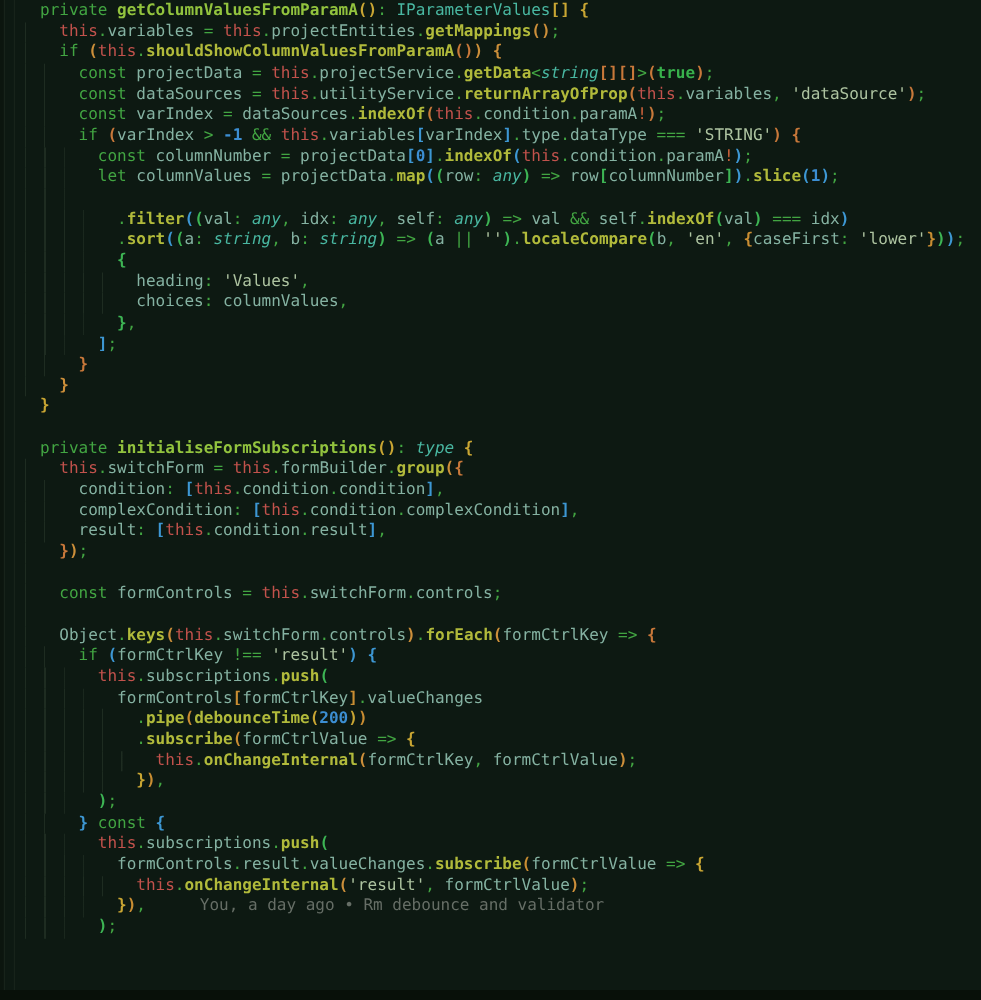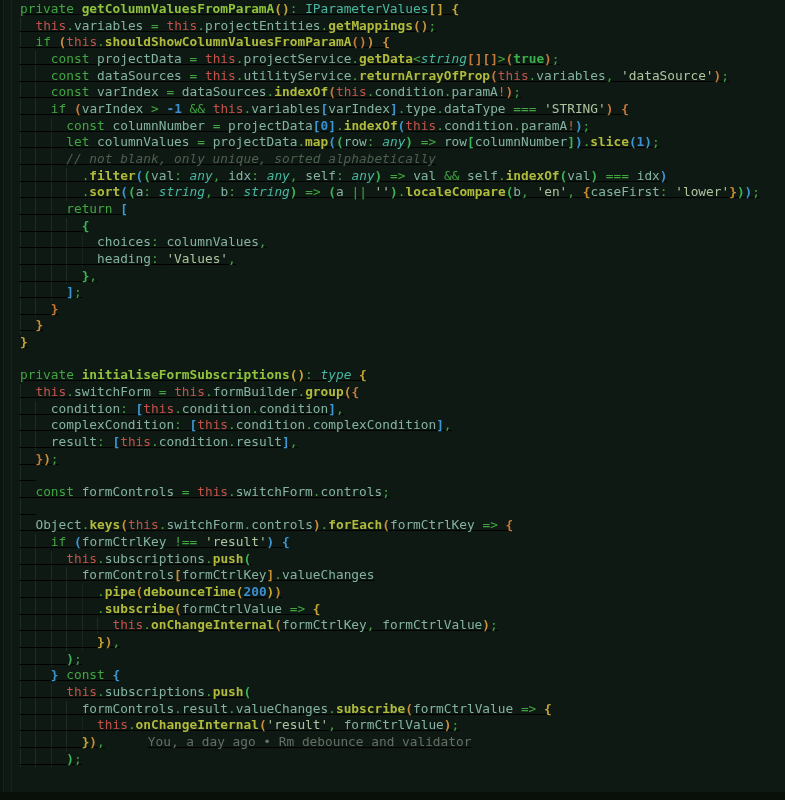--- a/index.html
+++ b/index.html
@@ -9,24 +9,23 @@
     overflow:hidden;
     background:#0d1912;
     font-family:"DejaVu Sans Mono","Liberation Mono",monospace;
     font-size:12.8px;
     line-height:16.667px;
   }
   #code-area{position:absolute;left:0;top:1px;width:785px;}
   .line{
     height:16.667px;
     white-space:pre;
-    padding-left:20px;
+    padding-left:32px;
     background-repeat:no-repeat;
     background-position:20px 0;
-    text-decoration:underline;
   }
   .blame{margin-left:43px;font-style:normal;}
   .vline{position:absolute;top:0;bottom:0;width:1px;}
   #gutter-edge{position:absolute;left:0;top:0;bottom:0;width:3px;}
   #bottom-sash{position:absolute;left:0;bottom:0;width:785px;height:8px;}
 </style>
 <style id="dyn">.tk-g{color:#42a542;}.tk-th{color:#c2524c;}.tk-id{color:#85b2a2;}.tk-ty{color:#49b7a1;}.tk-tyi{color:#49b7a1;font-style:italic;}.tk-fn{color:#92c33e;font-weight:bold;}.tk-call{color:#b1ba3b;font-weight:bold;}.tk-num{color:#3c8ed2;font-weight:bold;}.tk-bool{color:#38b14c;font-weight:bold;}.tk-str{color:#adc3a0;}.tk-cm{color:#4e5f51;font-style:italic;}.tk-bang{color:#c8603a;}.tk-b1{color:#c9a633;font-weight:bold;}.tk-b2{color:#cc8f3a;font-weight:bold;}.tk-b3{color:#c8783a;font-weight:bold;}.tk-b4{color:#3d97d3;font-weight:bold;}.tk-b5{color:#3db554;font-weight:bold;}.tk-b6{color:#c98d32;font-weight:bold;}.blame{color:#666e66;}</style>
 </head>
 <body>
 
@@ -37,27 +36,26 @@
     <div id="code-area">
       <div class="line"><span></span><span class="tk-g">private </span><span class="tk-fn">getColumnValuesFromParamA</span><span class="tk-b1">(</span><span class="tk-b1">)</span><span class="tk-g">: </span><span class="tk-ty">IParameterValues</span><span class="tk-b1">[</span><span class="tk-b1">]</span><span class="tk-g"> </span><span class="tk-b1">{</span></div>
       <div class="line" style="background-image: repeating-linear-gradient(to right, rgb(30, 44, 33) 0px, rgb(30, 44, 33) 1px, transparent 1px, transparent 15.41px); background-size: 1px 100%;"><span>  </span><span class="tk-th">this</span><span class="tk-g">.</span><span class="tk-id">variables</span><span class="tk-g"> = </span><span class="tk-th">this</span><span class="tk-g">.</span><span class="tk-id">projectEntities</span><span class="tk-g">.</span><span class="tk-call">getMappings</span><span class="tk-b2">(</span><span class="tk-b2">)</span><span class="tk-g">;</span></div>
       <div class="line" style="background-image: repeating-linear-gradient(to right, rgb(30, 44, 33) 0px, rgb(30, 44, 33) 1px, transparent 1px, transparent 15.41px); background-size: 1px 100%;"><span>  </span><span class="tk-g">if </span><span class="tk-b2">(</span><span class="tk-th">this</span><span class="tk-g">.</span><span class="tk-call">shouldShowColumnValuesFromParamA</span><span class="tk-b3">(</span><span class="tk-b3">)</span><span class="tk-b2">)</span><span class="tk-g"> </span><span class="tk-b2">{</span></div>
       <div class="line" style="background-image: repeating-linear-gradient(to right, rgb(30, 44, 33) 0px, rgb(30, 44, 33) 1px, transparent 1px, transparent 15.41px); background-size: 16.41px 100%;"><span>    </span><span class="tk-g">const </span><span class="tk-id">projectData</span><span class="tk-g"> = </span><span class="tk-th">this</span><span class="tk-g">.</span><span class="tk-id">projectService</span><span class="tk-g">.</span><span class="tk-call">getData</span><span class="tk-g">&lt;</span><span class="tk-tyi">string</span><span class="tk-b3">[</span><span class="tk-b3">]</span><span class="tk-b3">[</span><span class="tk-b3">]</span><span class="tk-g">&gt;</span><span class="tk-b3">(</span><span class="tk-bool">true</span><span class="tk-b3">)</span><span class="tk-g">;</span></div>
       <div class="line" style="background-image: repeating-linear-gradient(to right, rgb(30, 44, 33) 0px, rgb(30, 44, 33) 1px, transparent 1px, transparent 15.41px); background-size: 16.41px 100%;"><span>    </span><span class="tk-g">const </span><span class="tk-id">dataSources</span><span class="tk-g"> = </span><span class="tk-th">this</span><span class="tk-g">.</span><span class="tk-id">utilityService</span><span class="tk-g">.</span><span class="tk-call">returnArrayOfProp</span><span class="tk-b3">(</span><span class="tk-th">this</span><span class="tk-g">.</span><span class="tk-id">variables</span><span class="tk-g">, </span><span class="tk-str">'dataSource'</span><span class="tk-b3">)</span><span class="tk-g">;</span></div>
       <div class="line" style="background-image: repeating-linear-gradient(to right, rgb(30, 44, 33) 0px, rgb(30, 44, 33) 1px, transparent 1px, transparent 15.41px); background-size: 16.41px 100%;"><span>    </span><span class="tk-g">const </span><span class="tk-id">varIndex</span><span class="tk-g"> = </span><span class="tk-id">dataSources</span><span class="tk-g">.</span><span class="tk-call">indexOf</span><span class="tk-b3">(</span><span class="tk-th">this</span><span class="tk-g">.</span><span class="tk-id">condition</span><span class="tk-g">.</span><span class="tk-id">paramA</span><span class="tk-bang">!</span><span class="tk-b3">)</span><span class="tk-g">;</span></div>
       <div class="line" style="background-image: repeating-linear-gradient(to right, rgb(30, 44, 33) 0px, rgb(30, 44, 33) 1px, transparent 1px, transparent 15.41px); background-size: 16.41px 100%;"><span>    </span><span class="tk-g">if </span><span class="tk-b3">(</span><span class="tk-id">varIndex</span><span class="tk-g"> &gt; </span><span class="tk-num">-1</span><span class="tk-g"> &amp;&amp; </span><span class="tk-th">this</span><span class="tk-g">.</span><span class="tk-id">variables</span><span class="tk-b4">[</span><span class="tk-id">varIndex</span><span class="tk-b4">]</span><span class="tk-g">.</span><span class="tk-id">type</span><span class="tk-g">.</span><span class="tk-id">dataType</span><span class="tk-g"> === </span><span class="tk-str">'STRING'</span><span class="tk-b3">)</span><span class="tk-g"> </span><span class="tk-b3">{</span></div>
       <div class="line" style="background-image: repeating-linear-gradient(to right, rgb(30, 44, 33) 0px, rgb(30, 44, 33) 1px, transparent 1px, transparent 15.41px); background-size: 31.82px 100%;"><span>      </span><span class="tk-g">const </span><span class="tk-id">columnNumber</span><span class="tk-g"> = </span><span class="tk-id">projectData</span><span class="tk-b4">[</span><span class="tk-num">0</span><span class="tk-b4">]</span><span class="tk-g">.</span><span class="tk-call">indexOf</span><span class="tk-b4">(</span><span class="tk-th">this</span><span class="tk-g">.</span><span class="tk-id">condition</span><span class="tk-g">.</span><span class="tk-id">paramA</span><span class="tk-bang">!</span><span class="tk-b4">)</span><span class="tk-g">;</span></div>
       <div class="line" style="background-image: repeating-linear-gradient(to right, rgb(30, 44, 33) 0px, rgb(30, 44, 33) 1px, transparent 1px, transparent 15.41px); background-size: 31.82px 100%;"><span>      </span><span class="tk-g">let </span><span class="tk-id">columnValues</span><span class="tk-g"> = </span><span class="tk-id">projectData</span><span class="tk-g">.</span><span class="tk-call">map</span><span class="tk-b4">(</span><span class="tk-b5">(</span><span class="tk-id">row</span><span class="tk-g">: </span><span class="tk-tyi">any</span><span class="tk-b5">)</span><span class="tk-g"> =&gt; </span><span class="tk-id">row</span><span class="tk-b5">[</span><span class="tk-id">columnNumber</span><span class="tk-b5">]</span><span class="tk-b4">)</span><span class="tk-g">.</span><span class="tk-call">slice</span><span class="tk-b4">(</span><span class="tk-num">1</span><span class="tk-b4">)</span><span class="tk-g">;</span></div>
-      <div class="line" style="background-image: repeating-linear-gradient(to right, rgb(30, 44, 33) 0px, rgb(30, 44, 33) 1px, transparent 1px, transparent 15.41px); background-size: 31.82px 100%;"><span>      </span><span class="tk-cm">// not blank, only unique, sorted alphabetically</span></div>
+      <div class="line" style="background-image: repeating-linear-gradient(to right, rgb(30, 44, 33) 0px, rgb(30, 44, 33) 1px, transparent 1px, transparent 15.41px); background-size: 31.82px 100%;"><span>      </span></div>
       <div class="line" style="background-image: repeating-linear-gradient(to right, rgb(30, 44, 33) 0px, rgb(30, 44, 33) 1px, transparent 1px, transparent 15.41px); background-size: 47.23px 100%;"><span>        </span><span class="tk-g">.</span><span class="tk-call">filter</span><span class="tk-b4">(</span><span class="tk-b5">(</span><span class="tk-id">val</span><span class="tk-g">: </span><span class="tk-tyi">any</span><span class="tk-g">, </span><span class="tk-id">idx</span><span class="tk-g">: </span><span class="tk-tyi">any</span><span class="tk-g">, </span><span class="tk-id">self</span><span class="tk-g">: </span><span class="tk-tyi">any</span><span class="tk-b5">)</span><span class="tk-g"> =&gt; </span><span class="tk-id">val</span><span class="tk-g"> &amp;&amp; </span><span class="tk-id">self</span><span class="tk-g">.</span><span class="tk-call">indexOf</span><span class="tk-b5">(</span><span class="tk-id">val</span><span class="tk-b5">)</span><span class="tk-g"> === </span><span class="tk-id">idx</span><span class="tk-b4">)</span></div>
       <div class="line" style="background-image: repeating-linear-gradient(to right, rgb(30, 44, 33) 0px, rgb(30, 44, 33) 1px, transparent 1px, transparent 15.41px); background-size: 47.23px 100%;"><span>        </span><span class="tk-g">.</span><span class="tk-call">sort</span><span class="tk-b4">(</span><span class="tk-b5">(</span><span class="tk-id">a</span><span class="tk-g">: </span><span class="tk-tyi">string</span><span class="tk-g">, </span><span class="tk-id">b</span><span class="tk-g">: </span><span class="tk-tyi">string</span><span class="tk-b5">)</span><span class="tk-g"> =&gt; </span><span class="tk-b5">(</span><span class="tk-id">a</span><span class="tk-g"> || </span><span class="tk-str">''</span><span class="tk-b5">)</span><span class="tk-g">.</span><span class="tk-call">localeCompare</span><span class="tk-b5">(</span><span class="tk-id">b</span><span class="tk-g">, </span><span class="tk-str">'en'</span><span class="tk-g">, </span><span class="tk-b6">{</span><span class="tk-id">caseFirst</span><span class="tk-g">: </span><span class="tk-str">'lower'</span><span class="tk-b6">}</span><span class="tk-b5">)</span><span class="tk-b4">)</span><span class="tk-g">;</span></div>
-      <div class="line" style="background-image: repeating-linear-gradient(to right, rgb(30, 44, 33) 0px, rgb(30, 44, 33) 1px, transparent 1px, transparent 15.41px); background-size: 31.82px 100%;"><span>      </span><span class="tk-g">return </span><span class="tk-b4">[</span></div>
       <div class="line" style="background-image: repeating-linear-gradient(to right, rgb(30, 44, 33) 0px, rgb(30, 44, 33) 1px, transparent 1px, transparent 15.41px); background-size: 47.23px 100%;"><span>        </span><span class="tk-b5">{</span></div>
+      <div class="line" style="background-image: repeating-linear-gradient(to right, rgb(30, 44, 33) 0px, rgb(30, 44, 33) 1px, transparent 1px, transparent 15.41px); background-size: 62.64px 100%;"><span>          </span><span class="tk-id">heading</span><span class="tk-g">: </span><span class="tk-str">'Values'</span><span class="tk-g">,</span></div>
       <div class="line" style="background-image: repeating-linear-gradient(to right, rgb(30, 44, 33) 0px, rgb(30, 44, 33) 1px, transparent 1px, transparent 15.41px); background-size: 62.64px 100%;"><span>          </span><span class="tk-id">choices</span><span class="tk-g">: </span><span class="tk-id">columnValues</span><span class="tk-g">,</span></div>
-      <div class="line" style="background-image: repeating-linear-gradient(to right, rgb(30, 44, 33) 0px, rgb(30, 44, 33) 1px, transparent 1px, transparent 15.41px); background-size: 62.64px 100%;"><span>          </span><span class="tk-id">heading</span><span class="tk-g">: </span><span class="tk-str">'Values'</span><span class="tk-g">,</span></div>
       <div class="line" style="background-image: repeating-linear-gradient(to right, rgb(30, 44, 33) 0px, rgb(30, 44, 33) 1px, transparent 1px, transparent 15.41px); background-size: 47.23px 100%;"><span>        </span><span class="tk-b5">}</span><span class="tk-g">,</span></div>
       <div class="line" style="background-image: repeating-linear-gradient(to right, rgb(30, 44, 33) 0px, rgb(30, 44, 33) 1px, transparent 1px, transparent 15.41px); background-size: 31.82px 100%;"><span>      </span><span class="tk-b4">]</span><span class="tk-g">;</span></div>
       <div class="line" style="background-image: repeating-linear-gradient(to right, rgb(30, 44, 33) 0px, rgb(30, 44, 33) 1px, transparent 1px, transparent 15.41px); background-size: 16.41px 100%;"><span>    </span><span class="tk-b3">}</span></div>
       <div class="line" style="background-image: repeating-linear-gradient(to right, rgb(30, 44, 33) 0px, rgb(30, 44, 33) 1px, transparent 1px, transparent 15.41px); background-size: 1px 100%;"><span>  </span><span class="tk-b2">}</span></div>
       <div class="line"><span></span><span class="tk-b1">}</span></div>
       <div class="line"><span></span></div>
       <div class="line"><span></span><span class="tk-g">private </span><span class="tk-fn">initialiseFormSubscriptions</span><span class="tk-b1">(</span><span class="tk-b1">)</span><span class="tk-g">: </span><span class="tk-tyi">type</span><span class="tk-g"> </span><span class="tk-b1">{</span></div>
       <div class="line" style="background-image: repeating-linear-gradient(to right, rgb(30, 44, 33) 0px, rgb(30, 44, 33) 1px, transparent 1px, transparent 15.41px); background-size: 1px 100%;"><span>  </span><span class="tk-th">this</span><span class="tk-g">.</span><span class="tk-id">switchForm</span><span class="tk-g"> = </span><span class="tk-th">this</span><span class="tk-g">.</span><span class="tk-id">formBuilder</span><span class="tk-g">.</span><span class="tk-call">group</span><span class="tk-b2">(</span><span class="tk-b3">{</span></div>
       <div class="line" style="background-image: repeating-linear-gradient(to right, rgb(30, 44, 33) 0px, rgb(30, 44, 33) 1px, transparent 1px, transparent 15.41px); background-size: 16.41px 100%;"><span>    </span><span class="tk-id">condition</span><span class="tk-g">: </span><span class="tk-b4">[</span><span class="tk-th">this</span><span class="tk-g">.</span><span class="tk-id">condition</span><span class="tk-g">.</span><span class="tk-id">condition</span><span class="tk-b4">]</span><span class="tk-g">,</span></div>
       <div class="line" style="background-image: repeating-linear-gradient(to right, rgb(30, 44, 33) 0px, rgb(30, 44, 33) 1px, transparent 1px, transparent 15.41px); background-size: 16.41px 100%;"><span>    </span><span class="tk-id">complexCondition</span><span class="tk-g">: </span><span class="tk-b4">[</span><span class="tk-th">this</span><span class="tk-g">.</span><span class="tk-id">condition</span><span class="tk-g">.</span><span class="tk-id">complexCondition</span><span class="tk-b4">]</span><span class="tk-g">,</span></div>

